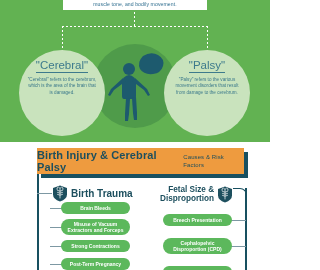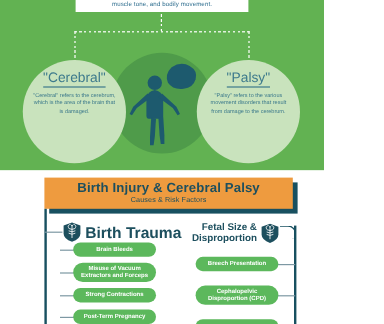--- a/index.html
+++ b/index.html
@@ -82,21 +82,21 @@
   }
 
   
   .banner-shadow{
     position:absolute;left:41px;top:10px;width:207px;height:26px;
     background:#185060;
   }
   .banner{
     position:absolute;left:37px;top:6px;width:207px;height:26px;
     background:#ee9b3f;
-    display:flex;flex-direction:column;align-items:center;justify-content:center;
+    display:flex;align-items:center;justify-content:center;
   }
   .banner-title{
     font-size:11px;color:#1d4f5e;font-weight:600;line-height:12px;
     letter-spacing:.1px;
   }
   .banner-sub{
     font-size:6px;color:#1d4f5e;line-height:8px;letter-spacing:.1px;
   }
 
   
@@ -114,21 +114,21 @@
     border-top-right-radius:7px;
   }
 
   
   .col-head{
     position:absolute;display:flex;align-items:center;gap:3px;
   }
   .col-head.left{left:52px;top:43px;}
   .col-head.right{left:160px;top:43px;flex-direction:row;}
   .col-title{
-    font-size:13px;color:#1d4f5e;font-weight:700;line-height:9.4px;
+    font-size:10px;color:#1d4f5e;font-weight:700;line-height:9.4px;
   }
   .col-title.two-line{text-align:right;font-size:8.2px;}
 
   
   .shield{width:16px;height:17px;flex:0 0 auto;}
 
   
   .branch{
     position:absolute;background:#7d98a3;height:1.3px;
   }

